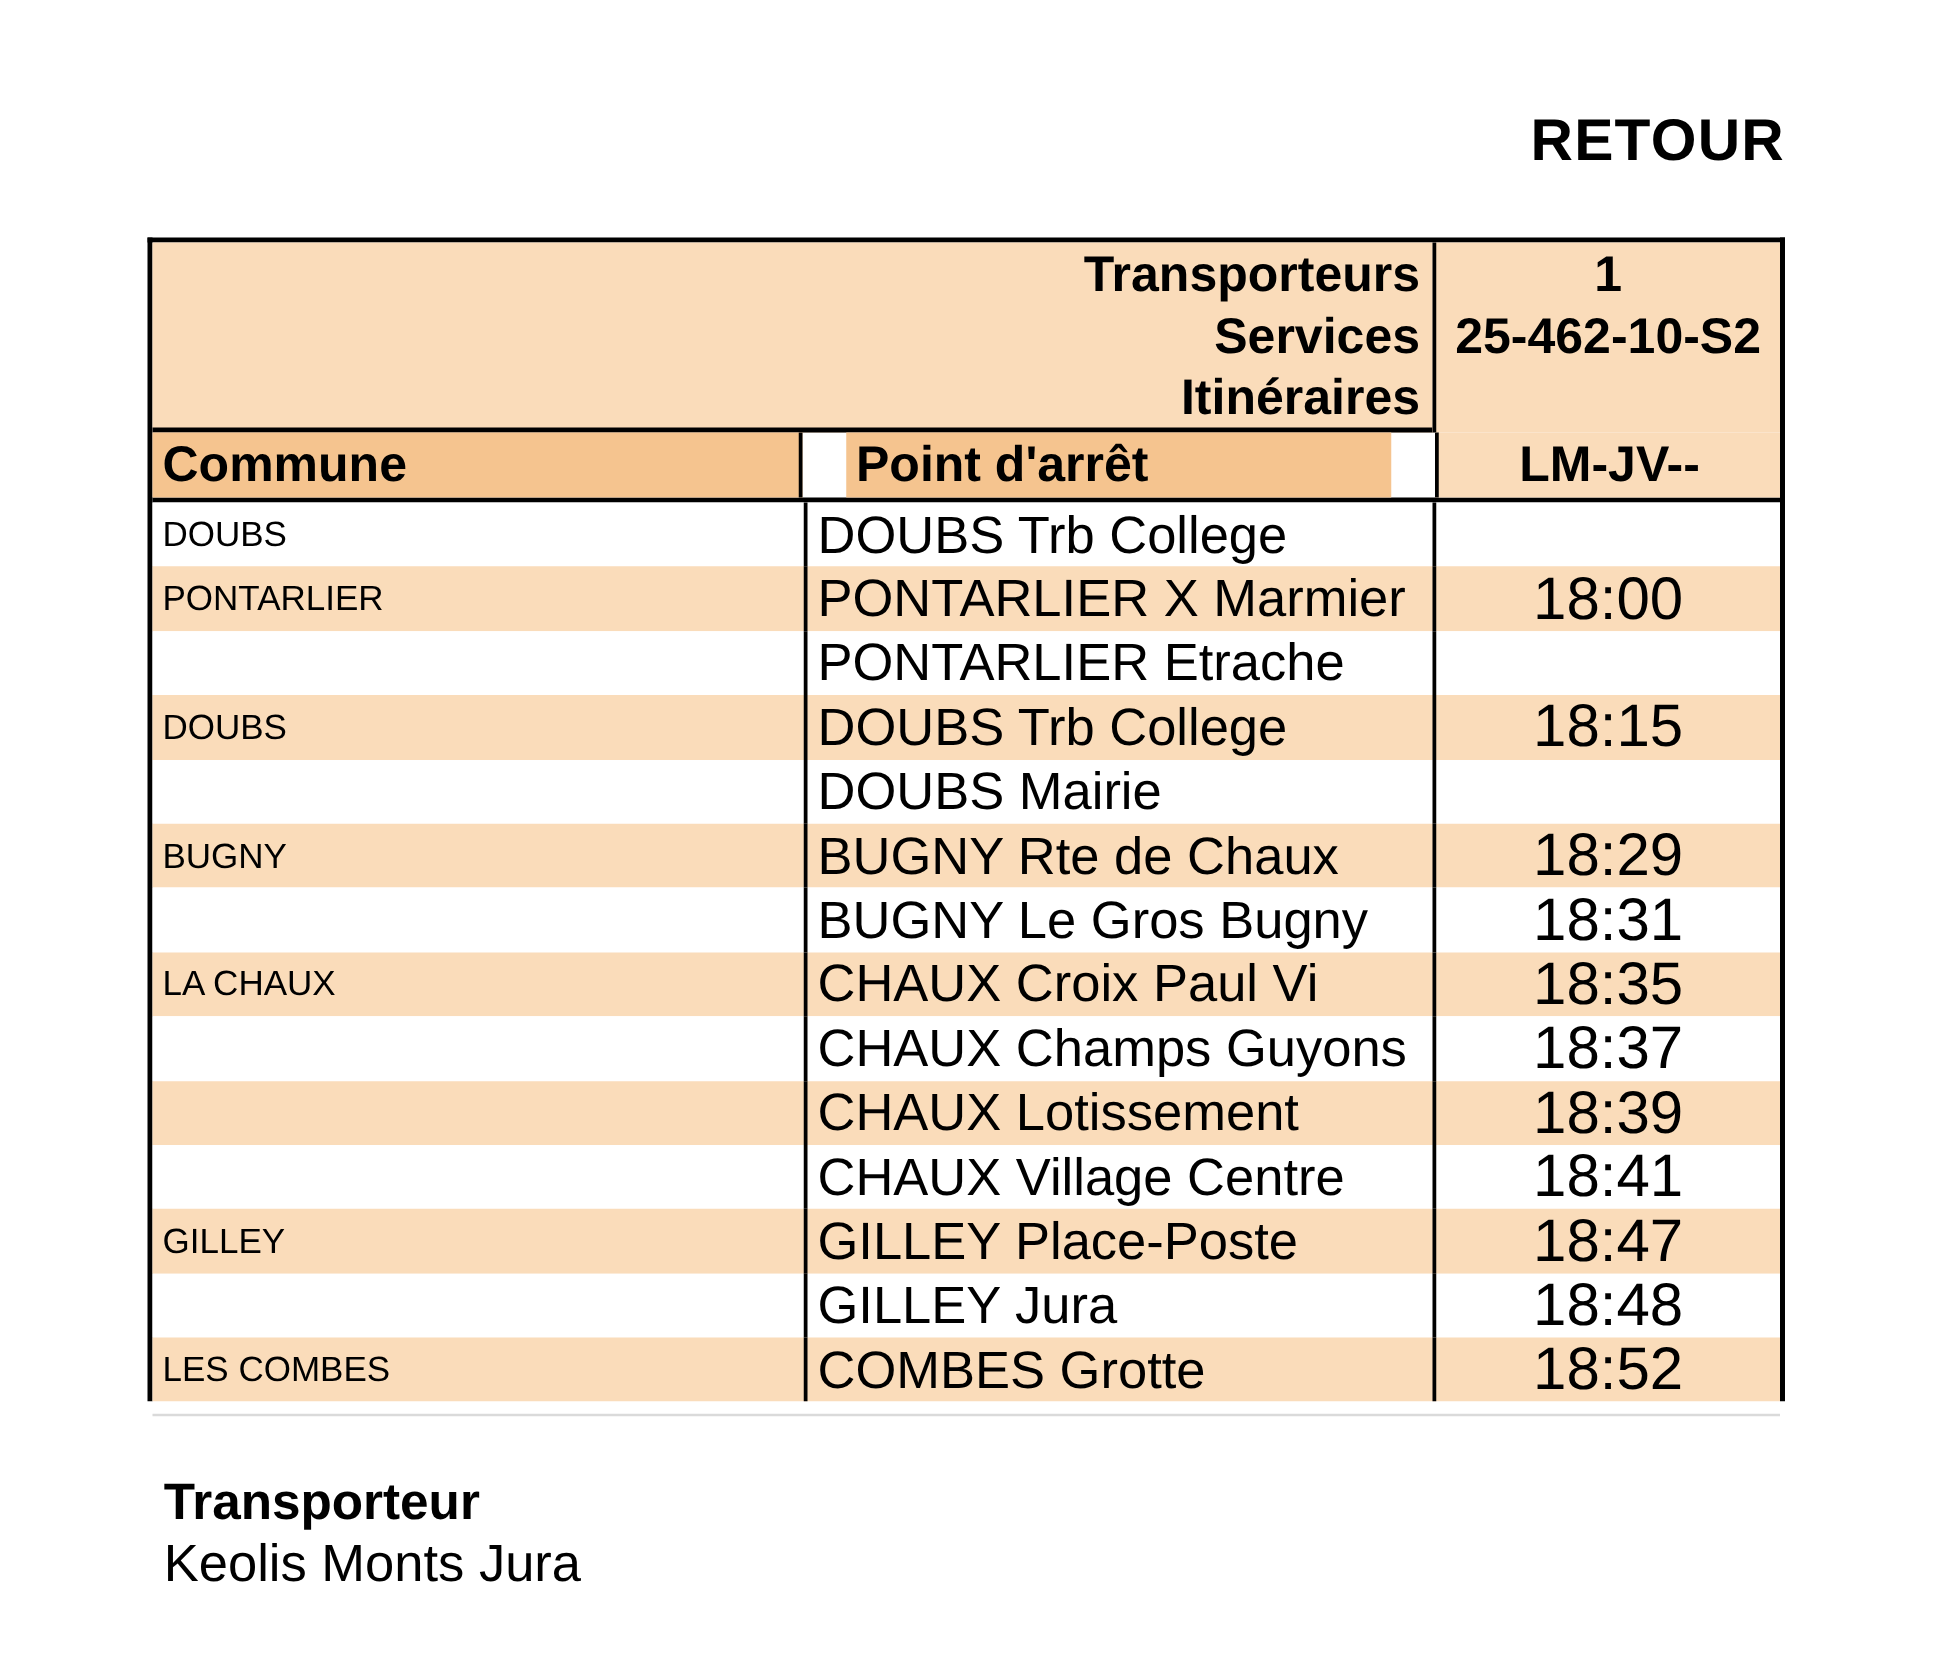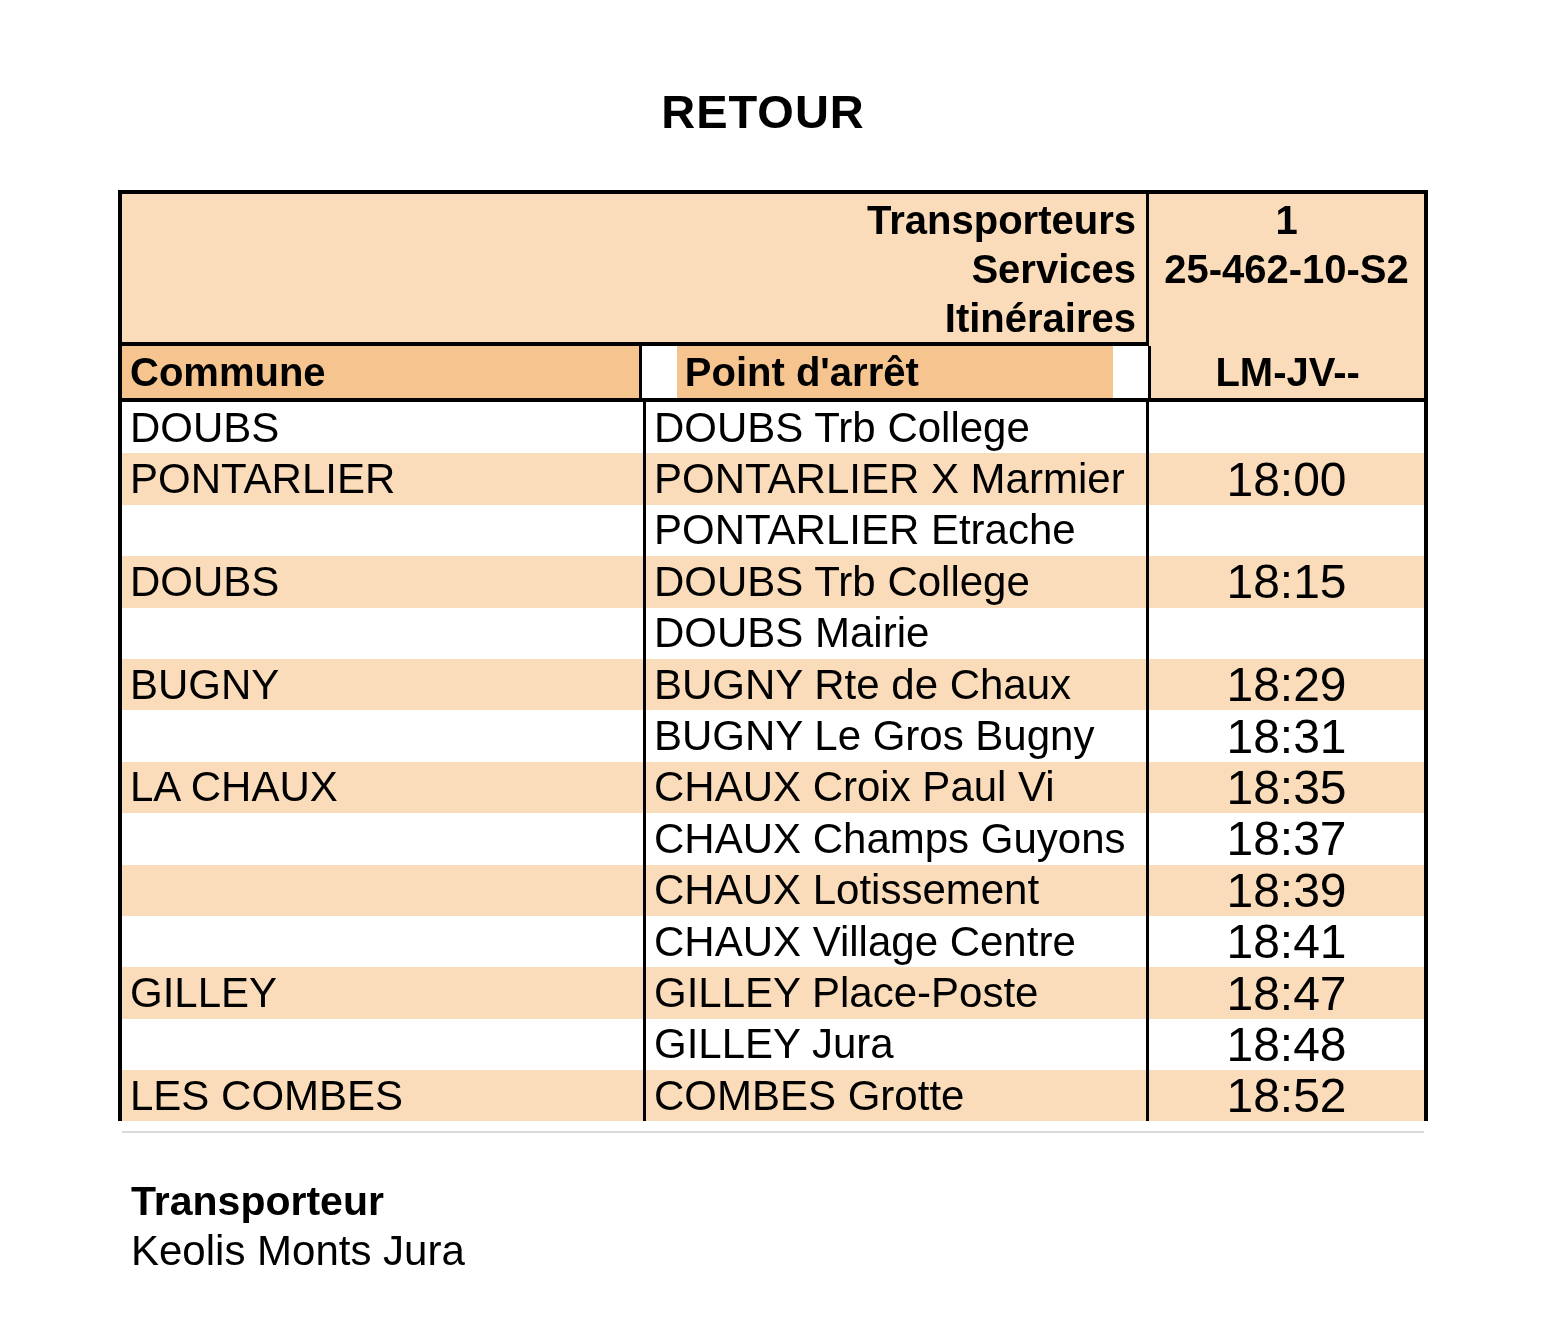--- a/index.html
+++ b/index.html
@@ -10,23 +10,23 @@
     width: 1554px;
     height: 1332px;
     background: #ffffff;
     overflow: hidden;
   }
 
   
   .title {
     position: absolute;
     top: 84px;
-    left: 108px;
+    left: 118px;
     width: 1310px;
-    text-align: center;
+    text-align: right;
     font-size: 47px;
     font-weight: bold;
     letter-spacing: 1px;
   }
 
   
   .tbl {
     position: absolute;
     left: 118px;
     top: 190px;
@@ -88,21 +88,21 @@
     font-size: 40px;
   }
   .rows { display: block; }
   .row { display: flex; height: 51.4px; background: #ffffff; }
   .row:nth-child(even) { background: #FADCBA; }
   .cCommune {
     width: 524px;
     border-right: 3px solid #000;
     display: flex; align-items: center;
     padding-left: 8px;
-    font-size: 42px;
+    font-size: 28px;
   }
   .cStop {
     width: 500px;
     display: flex; align-items: center;
     padding-left: 8px;
     font-size: 42px;
   }
   .cTime {
     width: 278px;
     border-left: 3px solid #000;

